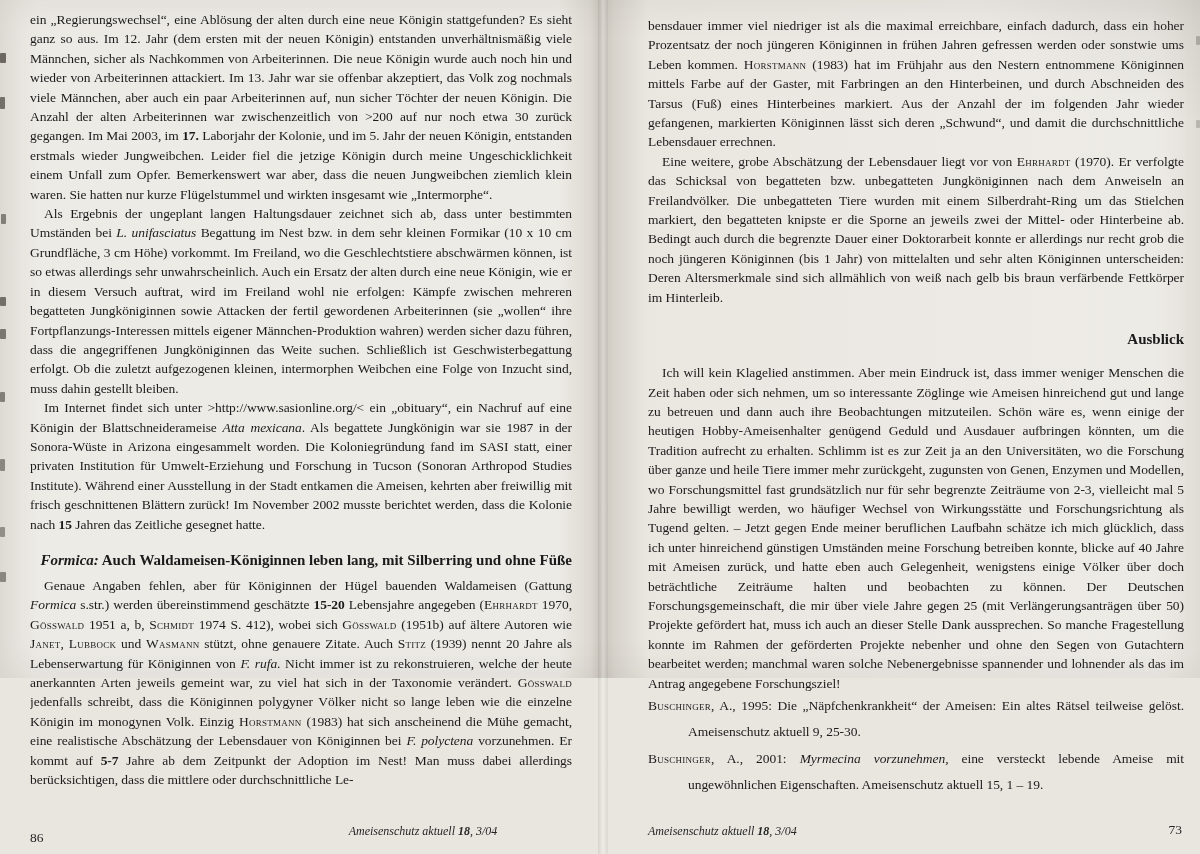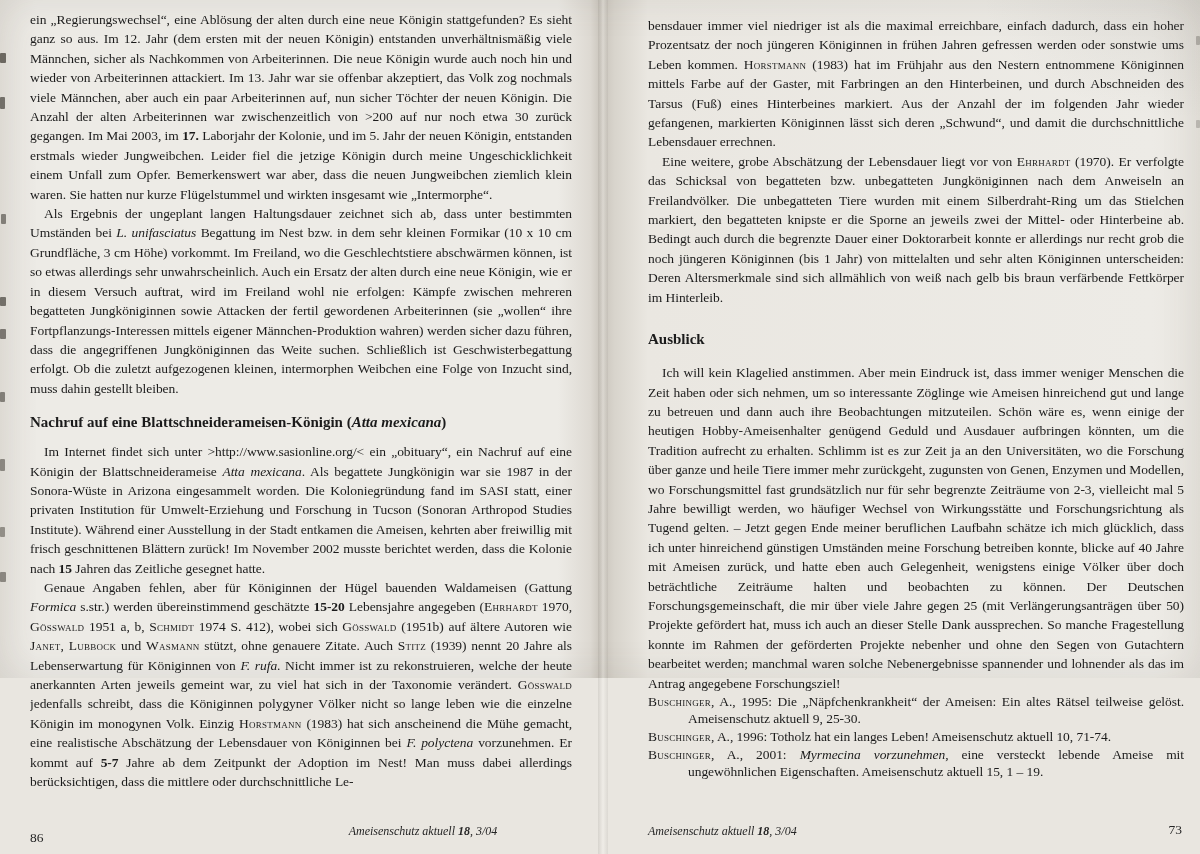--- a/index.html
+++ b/index.html
@@ -25,30 +25,30 @@
     font-size:13.5px;line-height:19.4px;
     letter-spacing:-0.05px;
     text-align:justify;
   }
   .page-left .content{left:30px;right:28px;padding-top:10px;}
   .page-right .content{left:48px;right:16px;padding-top:16px;}
   .blk{margin:0;}
   .blk-p{text-indent:14px;}
   .blk-pc{text-indent:0;}
   .blk-h{
-    text-align:left;font-weight:bold;font-size:15px;
+    text-align:right;font-weight:bold;font-size:15px;
     line-height:20px;text-indent:0;margin:14px 0 10px 0;
     letter-spacing:0;
   }
   .blk-h.gap-md{margin-top:16px;margin-bottom:6px;}
   .blk-h.gap-lg{margin-top:22px;margin-bottom:14px;}
   .blk-h.gap-lit{margin-top:16px;margin-bottom:9px;}
   .blk-ref{
     padding-left:40px;text-indent:-40px;
-    line-height:17px;margin-bottom:1px;
+    line-height:26px;margin-bottom:1px;
   }
   .st-b{font-weight:bold;}
   .st-i{font-style:italic;}
   .st-bi{font-weight:bold;font-style:italic;}
   .st-sc{font-variant:small-caps;letter-spacing:0.25px;}
   .footer{position:absolute;bottom:12px;left:0;right:0;height:20px;}
   .pagenum{
     position:absolute;font-size:13.5px;color:#252525;
   }
   .pagenum-left{left:30px;top:8px;}
@@ -86,38 +86,37 @@
 </style>
 </head>
 <body>
 
 <div class="spread">
 
   <div class="page page-left">
     <div class="content">
         <div class="blk blk-pc"><span>ein „Regierungswechsel“, eine Ablösung der alten durch eine neue Königin stattgefunden? Es sieht ganz so aus. Im 12. Jahr (dem ersten mit der neuen Königin) entstanden unverhältnismäßig viele Männchen, sicher als Nachkommen von Arbeiterinnen. Die neue Königin wurde auch noch hin und wieder von Arbeiterinnen attackiert. Im 13. Jahr war sie offenbar akzeptiert, das Volk zog nochmals viele Männchen, aber auch ein paar Arbeiterinnen auf, nun sicher Töchter der neuen Königin. Die Anzahl der alten Arbeiterinnen war zwischenzeitlich von &gt;200 auf nur noch etwa 30 zurück gegangen. Im Mai 2003, im </span><span class="st-b">17.</span><span> Laborjahr der Kolonie, und im 5. Jahr der neuen Königin, entstanden erstmals wieder Jungweibchen. Leider fiel die jetzige Königin durch meine Ungeschicklichkeit einem Unfall zum Opfer. Bemerkenswert war aber, dass die neuen Jungweibchen ziemlich klein waren. Sie hatten nur kurze Flügelstummel und wirkten insgesamt wie „Intermorphe“.</span></div>
         <div class="blk blk-p"><span>Als Ergebnis der ungeplant langen Haltungsdauer zeichnet sich ab, dass unter bestimmten Umständen bei </span><span class="st-i">L. unifasciatus</span><span> Begattung im Nest bzw. in dem sehr kleinen Formikar (10 x 10 cm Grundfläche, 3 cm Höhe) vorkommt. Im Freiland, wo die Geschlechtstiere abschwärmen können, ist so etwas allerdings sehr unwahrscheinlich. Auch ein Ersatz der alten durch eine neue Königin, wie er in diesem Versuch auftrat, wird im Freiland wohl nie erfolgen: Kämpfe zwischen mehreren begatteten Jungköniginnen sowie Attacken der fertil gewordenen Arbeiterinnen (sie „wollen“ ihre Fortpflanzungs-Interessen mittels eigener Männchen-Produktion wahren) werden sicher dazu führen, dass die angegriffenen Jungköniginnen das Weite suchen. Schließlich ist Geschwisterbegattung erfolgt. Ob die zuletzt aufgezogenen kleinen, intermorphen Weibchen eine Folge von Inzucht sind, muss dahin gestellt bleiben.</span></div>
-        <div class="blk blk-h"><span class="st-b">Nachruf auf eine Blattschneiderameisen-Königin (</span><span class="st-bi">Atta mexicana</span><span class="st-b">)</span></div>
         <div class="blk blk-p"><span>Im Internet findet sich unter &gt;http://www.sasionline.org/&lt; ein „obituary“, ein Nachruf auf eine Königin der Blattschneiderameise </span><span class="st-i">Atta mexicana</span><span>. Als begattete Jungkönigin war sie 1987 in der Sonora-Wüste in Arizona eingesammelt worden. Die Koloniegründung fand im SASI statt, einer privaten Institution für Umwelt-Erziehung und Forschung in Tucson (Sonoran Arthropod Studies Institute). Während einer Ausstellung in der Stadt entkamen die Ameisen, kehrten aber freiwillig mit frisch geschnittenen Blättern zurück! Im November 2002 musste berichtet werden, dass die Kolonie nach </span><span class="st-b">15</span><span> Jahren das Zeitliche gesegnet hatte.</span></div>
+        <div class="blk blk-h gap-md"><span class="st-bi">Formica:</span><span class="st-b"> Auch Waldameisen-Königinnen leben lang, mit Silberring und ohne Füße</span></div>
         <div class="blk blk-p"><span>Genaue Angaben fehlen, aber für Königinnen der Hügel bauenden Waldameisen (Gattung </span><span class="st-i">Formica</span><span> s.str.) werden übereinstimmend geschätzte </span><span class="st-b">15-20</span><span> Lebensjahre angegeben (</span><span class="st-sc">Ehrhardt</span><span> 1970, </span><span class="st-sc">Gösswald</span><span> 1951 a, b, </span><span class="st-sc">Schmidt</span><span> 1974 S. 412), wobei sich </span><span class="st-sc">Gösswald</span><span> (1951b) auf ältere Autoren wie </span><span class="st-sc">Janet</span><span>, </span><span class="st-sc">Lubbock</span><span> und </span><span class="st-sc">Wasmann</span><span> stützt, ohne genauere Zitate. Auch </span><span class="st-sc">Stitz</span><span> (1939) nennt 20 Jahre als Lebenserwartung für Königinnen von </span><span class="st-i">F. rufa</span><span>. Nicht immer ist zu rekonstruieren, welche der heute anerkannten Arten jeweils gemeint war, zu viel hat sich in der Taxonomie verändert. </span><span class="st-sc">Gösswald</span><span> jedenfalls schreibt, dass die Königinnen polygyner Völker nicht so lange leben wie die einzelne Königin im monogynen Volk. Einzig </span><span class="st-sc">Horstmann</span><span> (1983) hat sich anscheinend die Mühe gemacht, eine realistische Abschätzung der Lebensdauer von Königinnen bei </span><span class="st-i">F. polyctena</span><span> vorzunehmen. Er kommt auf </span><span class="st-b">5-7</span><span> Jahre ab dem Zeitpunkt der Adoption im Nest! Man muss dabei allerdings berücksichtigen, dass die mittlere oder durchschnittliche Le-</span></div>
       </div>
     <div class="footer">
       <span class="pagenum pagenum-left">86</span>
       <span class="journal journal-left"><span class="st-i">Ameisenschutz aktuell </span><span class="st-bi">18</span><span class="st-i">, 3/04</span></span>
     </div>
   </div>
 
   <div class="page page-right">
     <div class="content">
         <div class="blk blk-pc"><span>bensdauer immer viel niedriger ist als die maximal erreichbare, einfach dadurch, dass ein hoher Prozentsatz der noch jüngeren Königinnen in frühen Jahren gefressen werden oder sonstwie ums Leben kommen. </span><span class="st-sc">Horstmann</span><span> (1983) hat im Frühjahr aus den Nestern entnommene Königinnen mittels Farbe auf der Gaster, mit Farbringen an den Hinterbeinen, und durch Abschneiden des Tarsus (Fuß) eines Hinterbeines markiert. Aus der Anzahl der im folgenden Jahr wieder gefangenen, markierten Königinnen lässt sich deren „Schwund“, und damit die durchschnittliche Lebensdauer errechnen.</span></div>
         <div class="blk blk-p"><span>Eine weitere, grobe Abschätzung der Lebensdauer liegt vor von </span><span class="st-sc">Ehrhardt</span><span> (1970). Er verfolgte das Schicksal von begatteten bzw. unbegatteten Jungköniginnen nach dem Anweiseln an Freilandvölker. Die unbegatteten Tiere wurden mit einem Silberdraht-Ring um das Stielchen markiert, den begatteten knipste er die Sporne an jeweils zwei der Mittel- oder Hinterbeine ab. Bedingt auch durch die begrenzte Dauer einer Doktorarbeit konnte er allerdings nur recht grob die noch jüngeren Königinnen (bis 1 Jahr) von mittelalten und sehr alten Königinnen unterscheiden: Deren Altersmerkmale sind sich allmählich von weiß nach gelb bis braun verfärbende Fettkörper im Hinterleib.</span></div>
         <div class="blk blk-h gap-lg"><span class="st-b">Ausblick</span></div>
         <div class="blk blk-p"><span>Ich will kein Klagelied anstimmen. Aber mein Eindruck ist, dass immer weniger Menschen die Zeit haben oder sich nehmen, um so interessante Zöglinge wie Ameisen  hinreichend gut und lange zu betreuen und dann auch ihre Beobachtungen mitzuteilen. Schön wäre es, wenn einige der heutigen Hobby-Ameisenhalter genügend Geduld und Ausdauer aufbringen könnten, um die Tradition aufrecht zu erhalten. Schlimm ist es zur Zeit ja an den Universitäten, wo die Forschung über ganze und heile Tiere immer mehr zurückgeht, zugunsten von Genen, Enzymen und Modellen, wo Forschungsmittel fast grundsätzlich nur für sehr begrenzte Zeiträume von 2-3, vielleicht mal 5 Jahre bewilligt werden, wo häufiger Wechsel von Wirkungsstätte und Forschungsrichtung als Tugend gelten. – Jetzt gegen Ende meiner beruflichen Laufbahn schätze ich mich glücklich, dass ich unter hinreichend günstigen Umständen meine Forschung betreiben konnte, blicke auf 40 Jahre mit Ameisen zurück, und hatte eben auch Gelegenheit, wenigstens einige Völker über doch beträchtliche Zeiträume halten und beobachten zu können. Der Deutschen Forschungsgemeinschaft, die mir über viele Jahre gegen 25 (mit Verlängerungsanträgen über 50) Projekte gefördert hat, muss ich auch an dieser Stelle Dank aussprechen. So manche Fragestellung konnte im Rahmen der geförderten Projekte nebenher und ohne den Segen von Gutachtern bearbeitet werden; manchmal waren solche Nebenergebnisse spannender und lohnender als das im Antrag angegebene Forschungsziel!</span></div>
         <div class="blk blk-ref"><span class="st-sc">Buschinger</span><span>, A., 1995: Die „Näpfchenkrankheit“ der Ameisen: Ein altes Rätsel teilweise gelöst. Ameisenschutz aktuell 9, 25-30.</span></div>
-        <div class="blk blk-ref"><span class="st-sc">Buschinger</span><span>, A., 1996: Totholz hat ein langes Leben! Ameisenschutz aktuell 10, 71-74.</span></div>
         <div class="blk blk-ref"><span class="st-sc">Buschinger</span><span>, A., 2001: </span><span class="st-i">Myrmecina vorzunehmen</span><span>, eine versteckt lebende Ameise mit ungewöhnlichen Eigenschaften. Ameisenschutz aktuell 15, 1 – 19.</span></div>
       </div>
     <div class="footer">
       <span class="journal journal-right"><span class="st-i">Ameisenschutz aktuell </span><span class="st-bi">18</span><span class="st-i">, 3/04</span></span>
       <span class="pagenum pagenum-right">73</span>
     </div>
   </div>
 
   <div class="gutter-crease"></div>
   <div class="corner-shade"></div>

